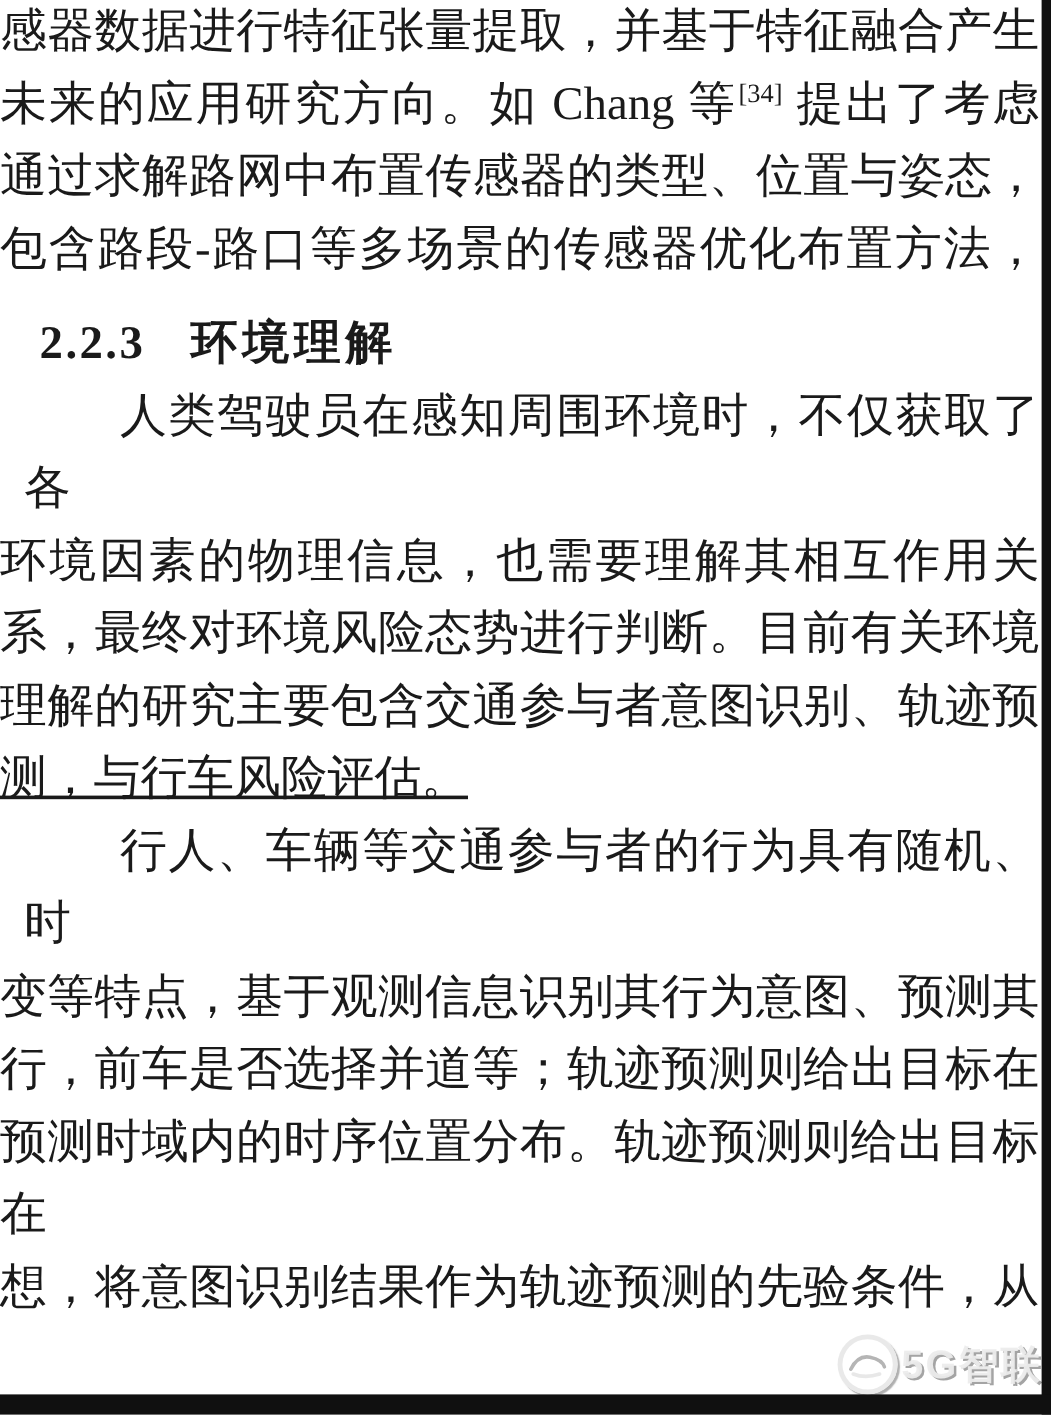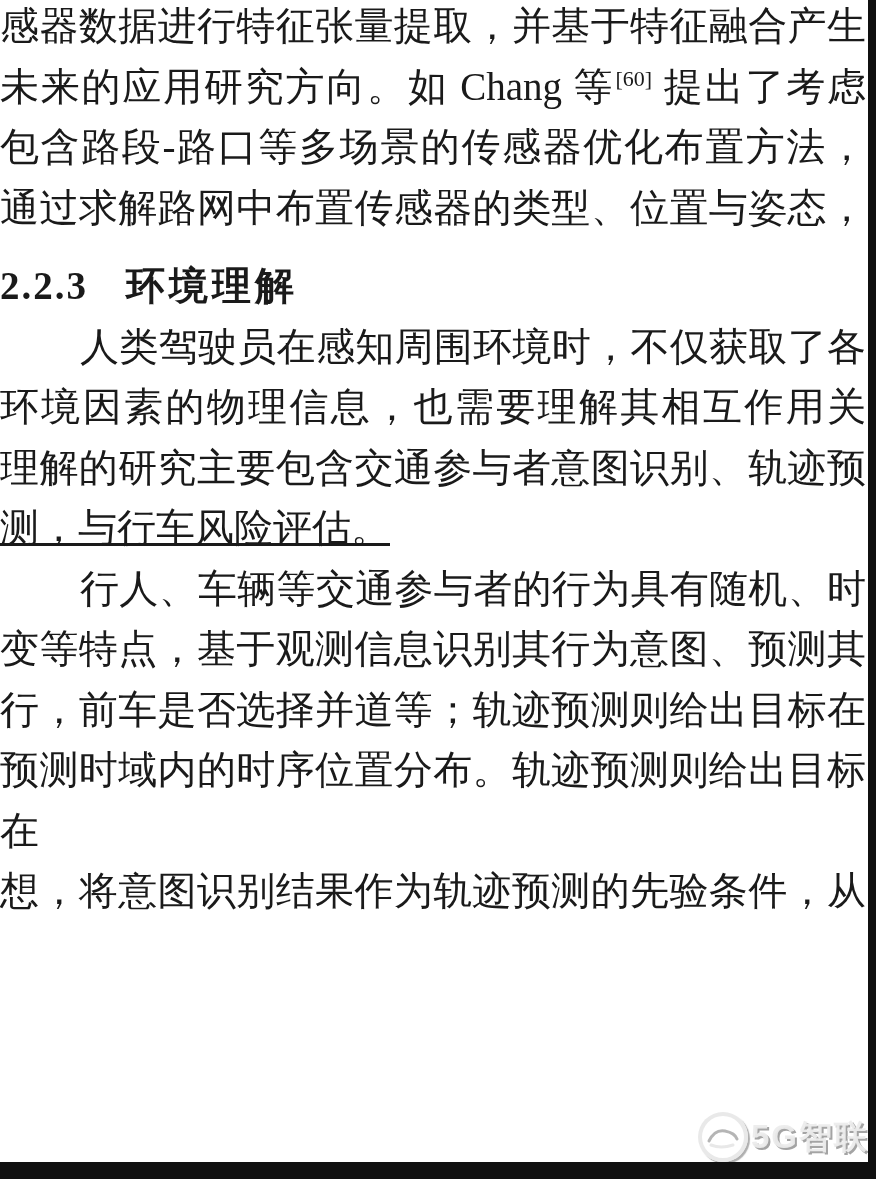--- a/index.html
+++ b/index.html
@@ -24,31 +24,33 @@
     font-size: 39px;
     line-height: 60.5px;
     color: #1a1a1a;
     text-align: justify;
     text-align-last: justify;
     text-justify: inter-character;
     white-space: normal;
   }
   .line.indent {
     text-indent: 80px;
+    padding-left: 20px;
   }
   .line.align-left {
     text-align: left;
     text-align-last: left;
     text-decoration: underline;
   }
   .line.heading {
     font-weight: bold;
     text-align: left;
     text-align-last: left;
     margin-top: 18px;
+    padding-left: 33px;
   }
   .heading .hnum {
     margin-right: 38px;
     letter-spacing: 2px;
   }
   .heading .htitle {
     letter-spacing: 4px;
   }
   sup.cite {
     font-size: 22px;
@@ -111,30 +113,31 @@
     text-shadow: 2px 2px 0 rgba(104, 104, 104, 0.6),
                  -1px -1px 0 rgba(255, 255, 255, 0.85);
     white-space: nowrap;
   }
 </style>
 </head>
 <body>
 
 <div class="page-content">
   <div class="line">感器数据进行特征张量提取，并基于特征融合产生</div>
-  <div class="line"><span>未来的应用研究方向。如 Chang 等</span><sup class="cite">[60]</sup><span>提出了考虑</span></div>
+  <div class="line"><span>未来的应用研究方向。如 Chang 等</span><sup class="cite">[34]</sup><span>提出了考虑</span></div>
+  <div class="line">通过求解路网中布置传感器的类型、位置与姿态，</div>
   <div class="line">包含路段-路口等多场景的传感器优化布置方法，</div>
-  <div class="line">通过求解路网中布置传感器的类型、位置与姿态，</div>
 
   <div class="line heading">
     <span class="hnum">2.2.3</span><span class="htitle">环境理解</span>
   </div>
 
   <div class="line indent">人类驾驶员在感知周围环境时，不仅获取了各</div>
   <div class="line">环境因素的物理信息，也需要理解其相互作用关</div>
+  <div class="line">系，最终对环境风险态势进行判断。目前有关环境</div>
   <div class="line">理解的研究主要包含交通参与者意图识别、轨迹预</div>
   <div class="line align-left">测，与行车风险评估。</div>
   <div class="line indent">行人、车辆等交通参与者的行为具有随机、时</div>
   <div class="line">变等特点，基于观测信息识别其行为意图、预测其</div>
   <div class="line">行，前车是否选择并道等；轨迹预测则给出目标在</div>
   <div class="line">预测时域内的时序位置分布。轨迹预测则给出目标在</div>
   <div class="line">想，将意图识别结果作为轨迹预测的先验条件，从</div>
 </div>
 
 <div class="watermark">

